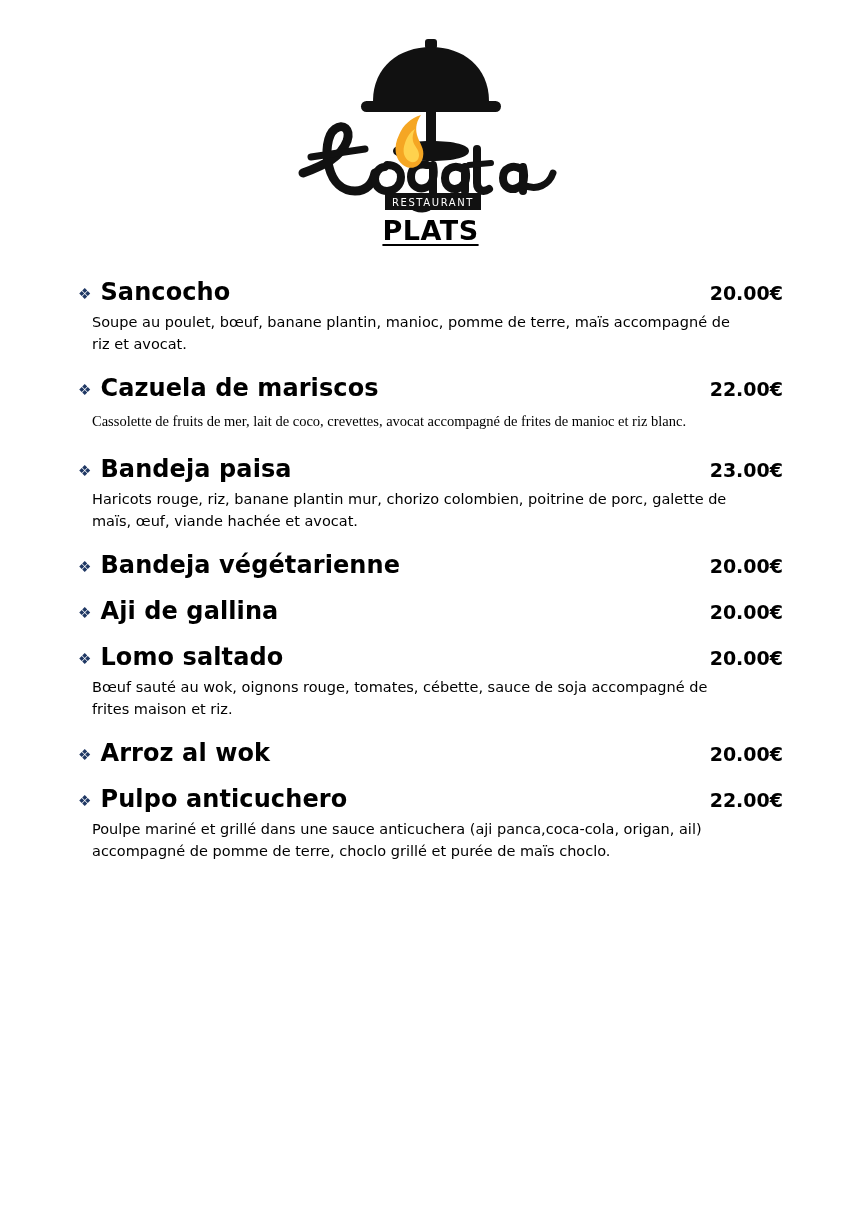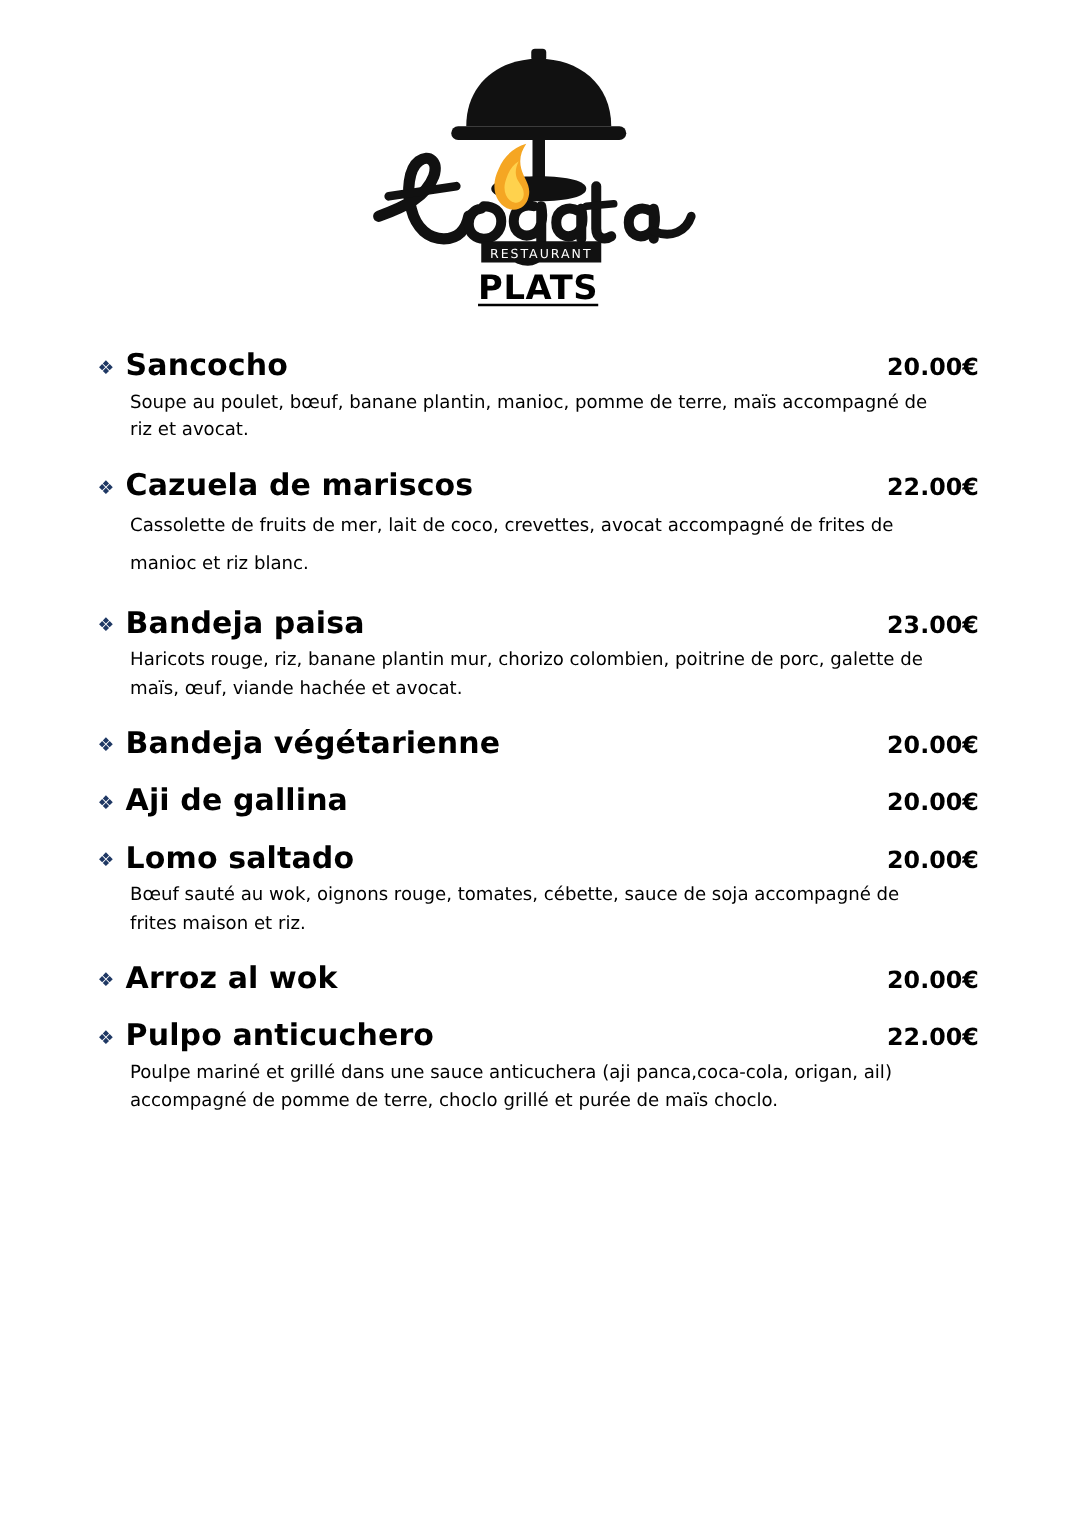--- a/index.html
+++ b/index.html
@@ -84,29 +84,30 @@
     font-size: 24px;
     font-weight: bold;
     letter-spacing: 0.1px;
   }
   .item-price {
     font-size: 19px;
     font-weight: bold;
     white-space: nowrap;
   }
   .item-desc {
-    margin: 5px 0 0 26px;
+    margin: 5px 0 0 14px;
     font-size: 14.5px;
     line-height: 1.55;
     max-width: 640px;
     color: #000;
     font-family: "DejaVu Sans", sans-serif;
   }
   .item-desc.loose {
     line-height: 2.05;
+    font-family: Liberation Serif, serif;
   }
 </style>
 </head>
 <body>
 
 <div class="page">
 
   <div class="logo-block">
     <div class="logo-wrap">
       <svg class="logo-svg" width="300" height="200" viewBox="0 0 300 200">

